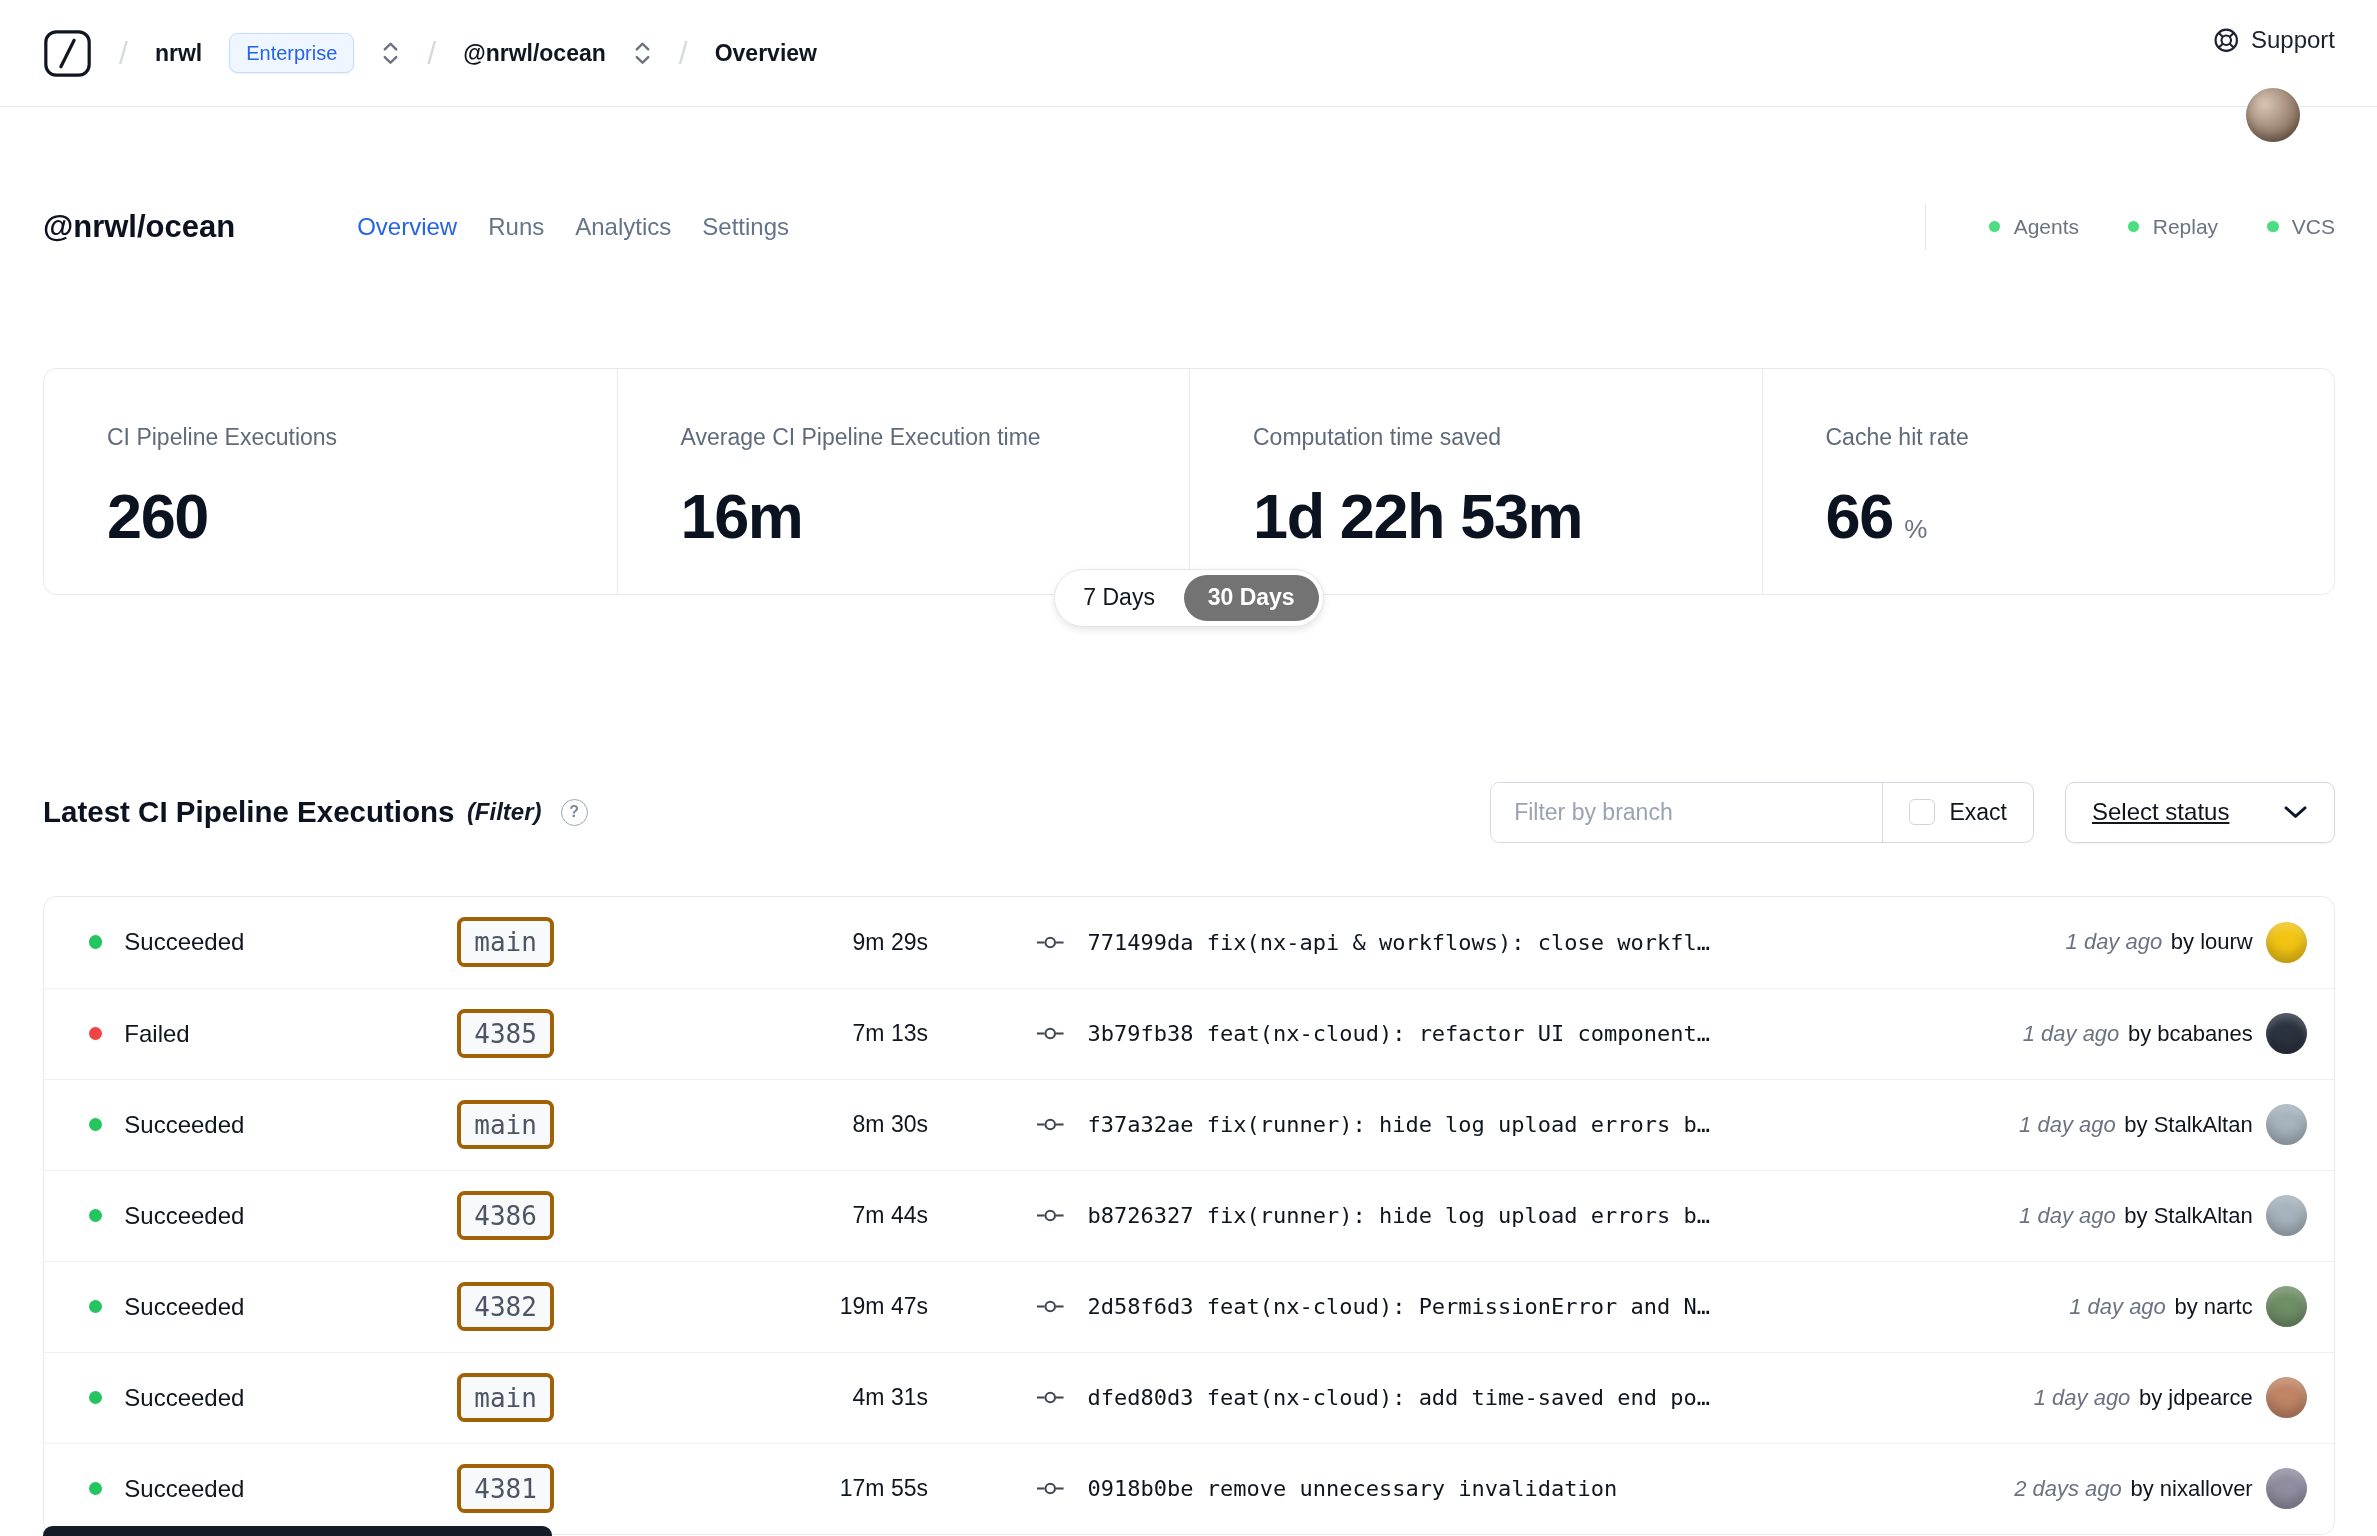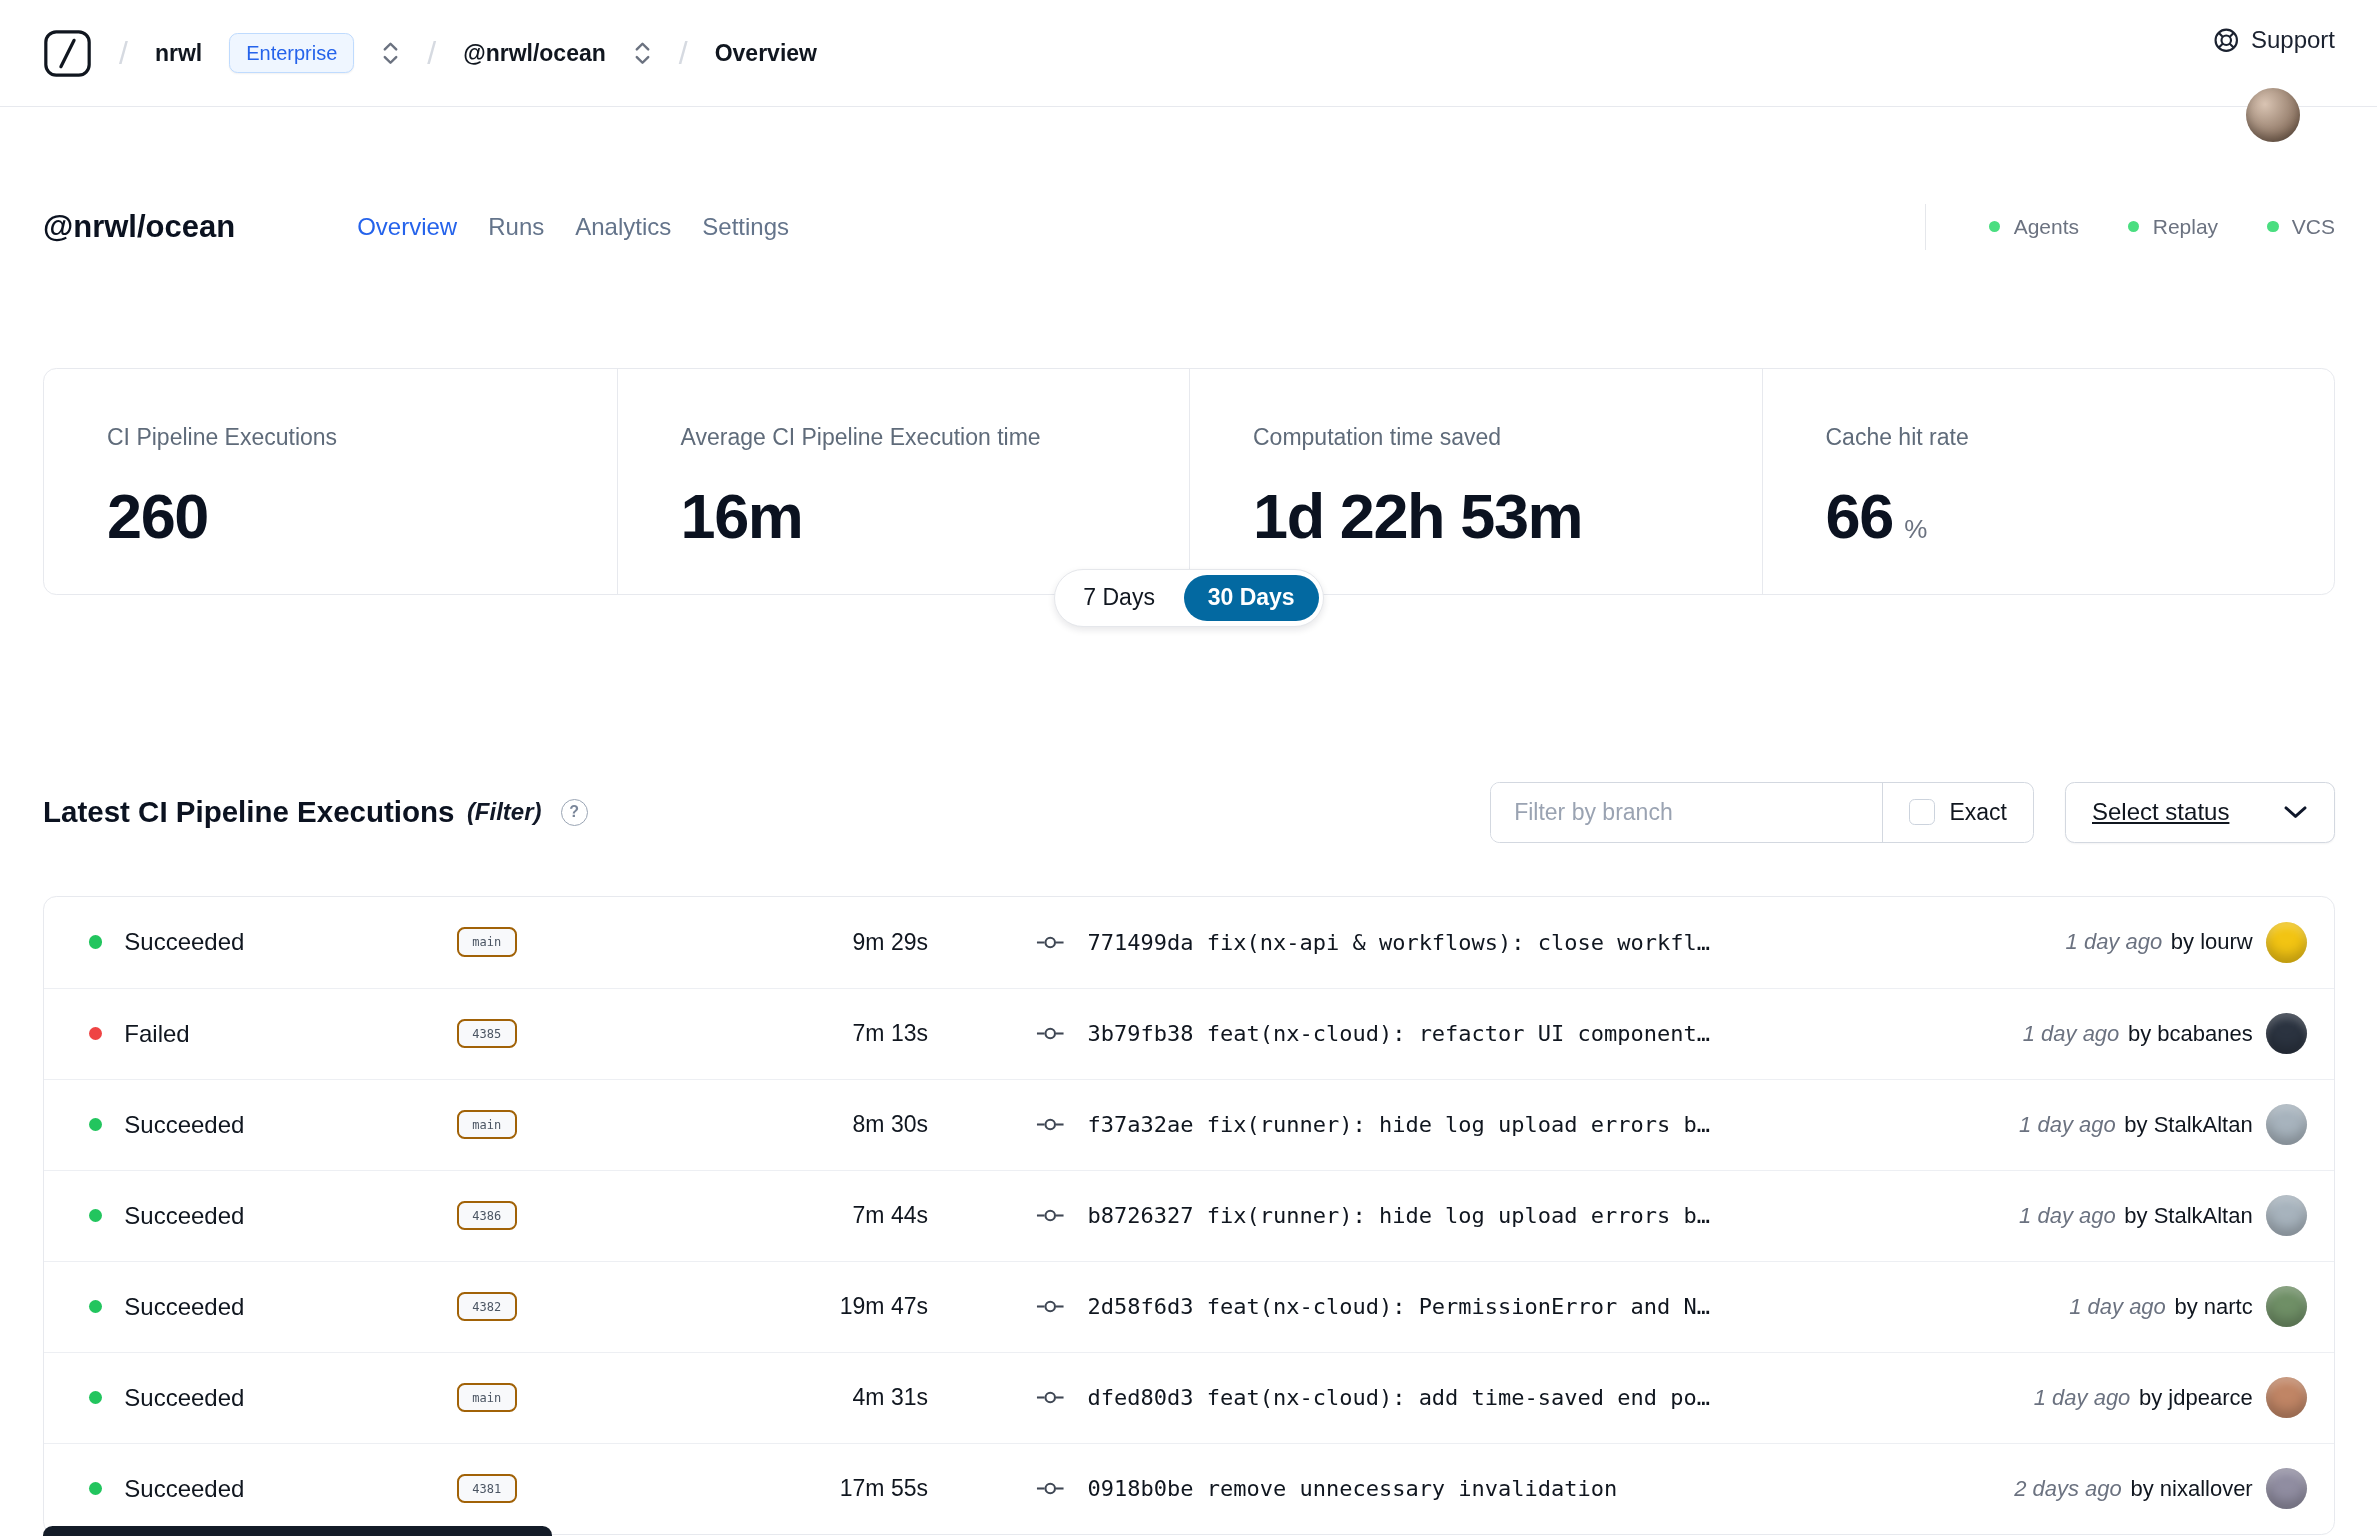--- a/index.html
+++ b/index.html
@@ -71,21 +71,21 @@
   
   .range-wrap { display: flex; justify-content: center; margin-top: -26px; position: relative; z-index: 3; }
   .range-toggle {
     background: #fff; border: 1px solid #e5e7eb; border-radius: 950px;
     padding: 4.8px; display: flex; gap: 4.8px; box-shadow: 0 2.9px 7.6px rgba(15,23,42,.10);
   }
   .range-btn {
     font-family: inherit; font-size: 23px; padding: 9.5px 24px; border-radius: 950px;
     border: none; background: transparent; color: #10161f; font-weight: 500;
   }
-  .range-btn.active { background: #0369a1; color: #fff; font-weight: 700; }
+  .range-btn.active { background: #737373; color: #fff; font-weight: 700; }
 
   
   .cipes-head { display: flex; align-items: center; padding: 0 43px; margin-top: 155px; }
   .cipes-title { font-size: 29.5px; font-weight: 700; color: #0b1220; }
   .cipes-suffix { font-style: italic; font-size: 24px; font-weight: 600; margin-left: 12.4px; }
   .help {
     width: 27px; height: 27px; border: 1.9px solid #9aa5b4; border-radius: 50%;
     color: #7a8699; font-size: 16px; font-weight: 700;
     display: flex; align-items: center; justify-content: center; margin-left: 19px;
   }
@@ -115,22 +115,22 @@
   .cipe-table {
     margin: 53px 43px 0; border: 1px solid #e7e9ee; border-radius: 13.3px;
     background: #fff; overflow: hidden;
   }
   .cipe-row { display: flex; align-items: center; height: 91px; padding: 0 27px 0 45px; justify-content: center; }
   .cipe-row + .cipe-row { border-top: 1px solid #edeff3; }
   .c-status { display: flex; align-items: center; gap: 22px; width: 368px; font-size: 24px; font-weight: 500; color: #10161f; }
   .dot { width: 13.3px; height: 13.3px; border-radius: 50%; flex: none; }
   .c-branch { width: 247px; }
   .badge {
-    font-family: "DejaVu Sans Mono", monospace; font-size: 12px; color: #4b5563;
-    background: #f8f9fb; border: 2px solid #a16207; border-radius: 7.6px; padding: 5.7px 13.3px;
+    font-family: "DejaVu Sans Mono", monospace; font-size: 26px; color: #4b5563;
+    background: #f8f9fb; border: 4px solid #a16207; border-radius: 7.6px; padding: 5.7px 13.3px;
     display: inline-block;
   }
   .c-duration { width: 224px; text-align: right; font-size: 23px; color: #10161f; }
   .c-commit {
     display: flex; align-items: center; gap: 23px; margin-left: 108px; flex: 1; min-width: 0;
     font-family: "DejaVu Sans Mono", monospace; font-size: 22px; color: #10161f;
     white-space: nowrap; overflow: hidden;
   }
   .commit-icon { flex: none; }
   .c-meta { display: flex; align-items: center; margin-left: 19px; font-size: 22px; white-space: nowrap; }

